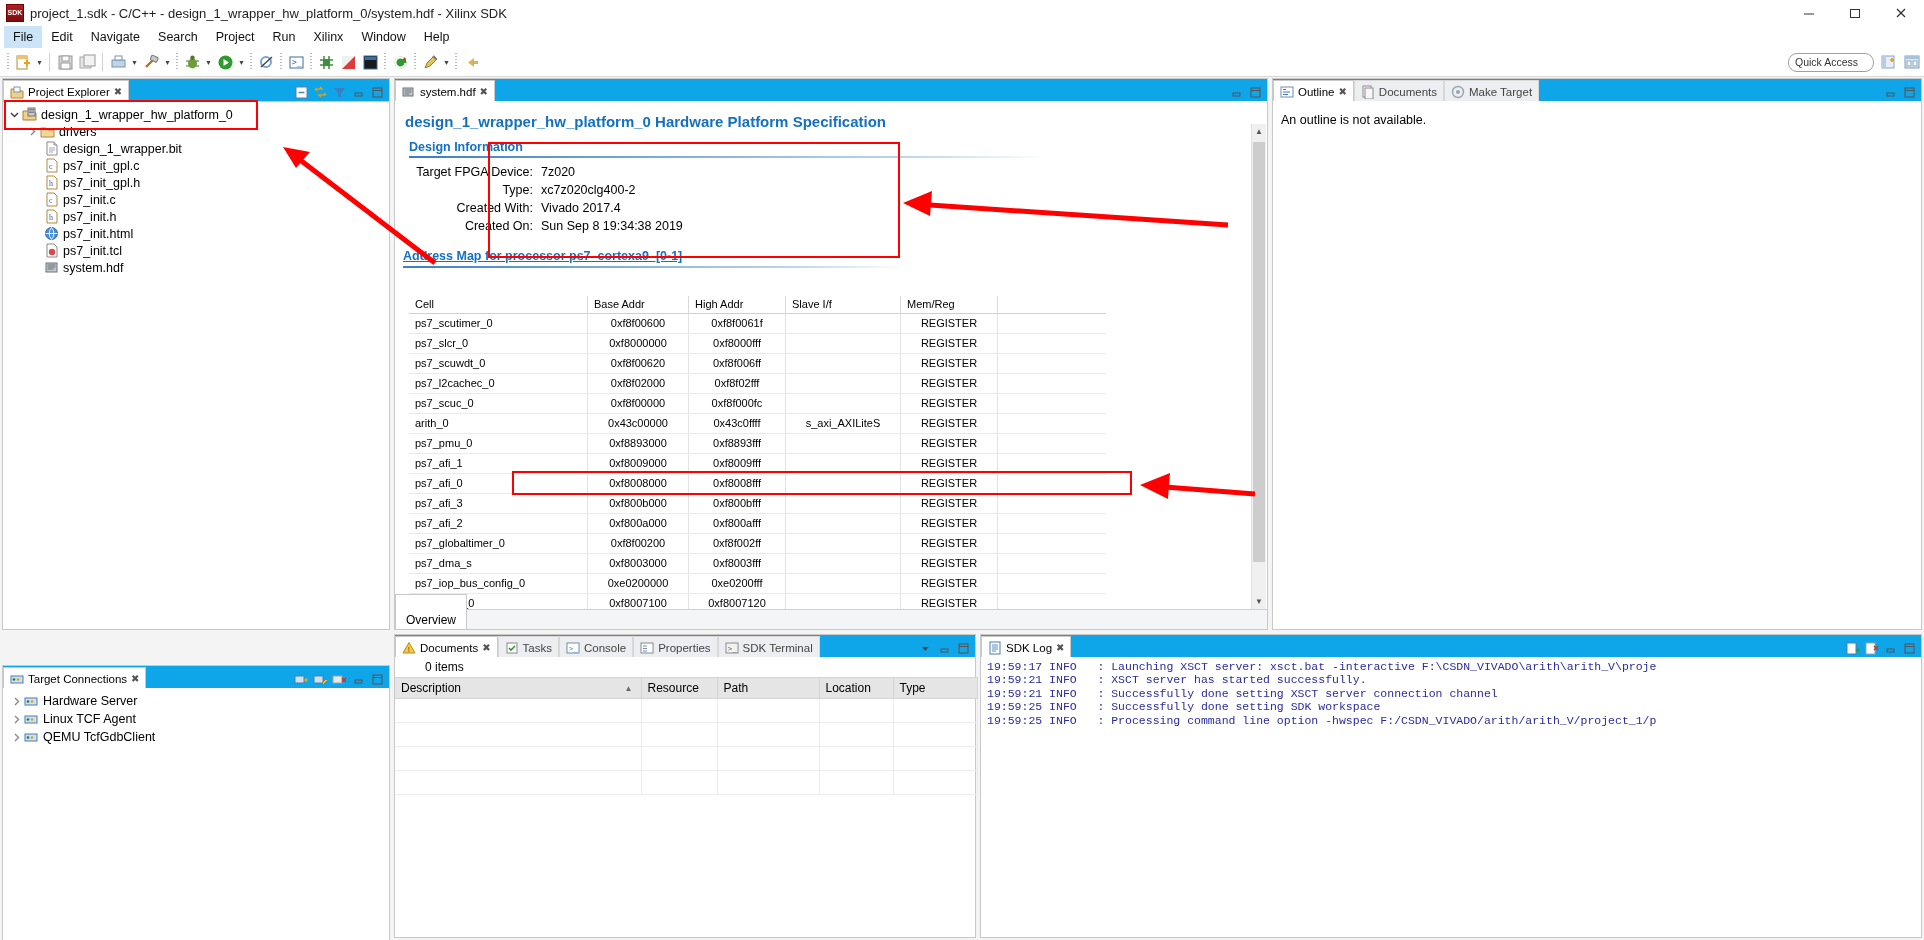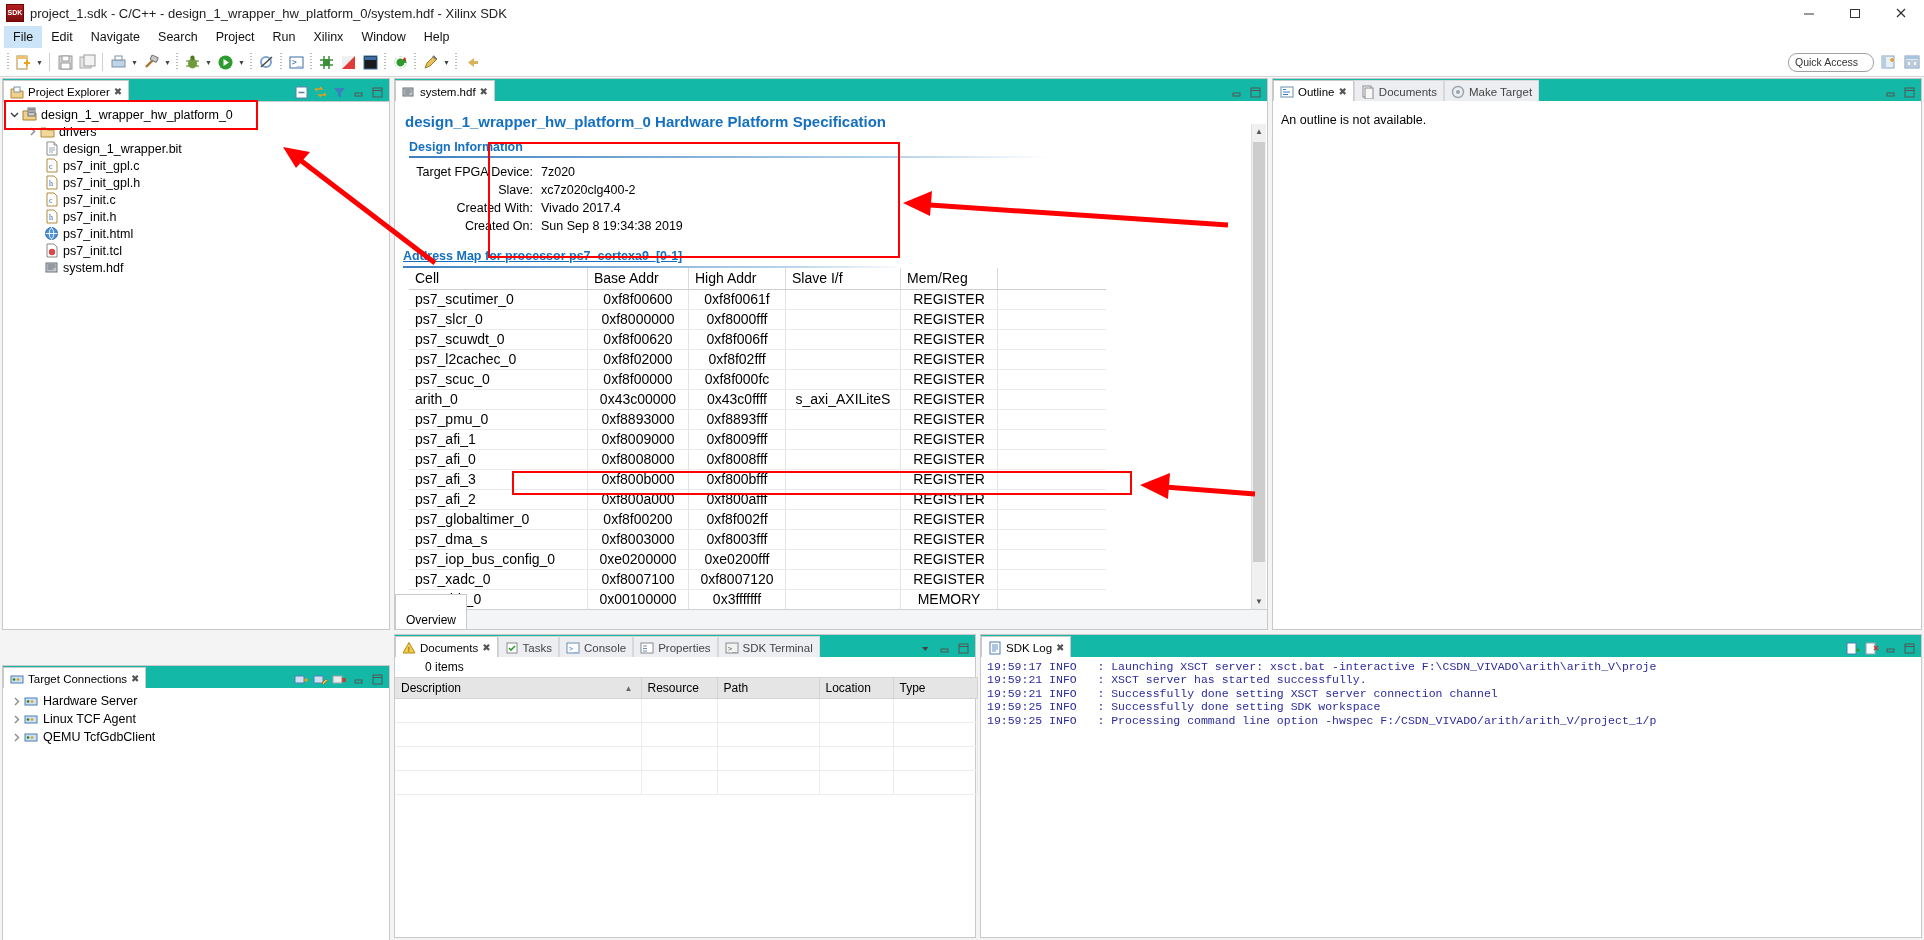--- a/index.html
+++ b/index.html
@@ -56,21 +56,21 @@
   }
   .qa-box{
     width:78px;height:17px;border:1px solid #a0a0a0;background:#fff;border-radius:9px;
     font-size:10.5px;color:#333;display:flex;align-items:center;padding-left:6px;
   }
   .persp-btn{width:20px;height:20px;display:flex;align-items:center;justify-content:center;}
 
   
   .panel{position:absolute;background:#fff;border:1px solid #c9c9c9;box-sizing:border-box;}
   .panel-tabs{
-    height:22px;background:#14b8a6;display:flex;align-items:flex-end;
+    height:22px;background:#0ea5e9;display:flex;align-items:flex-end;
     border-bottom:1px solid #c9c9c9;position:relative;
   }
   .ptab{
     height:21px;display:flex;align-items:center;gap:4px;padding:0 6px;
     font-size:11.5px;background:#fff;border:1px solid #c9c9c9;border-bottom:none;
     position:relative;top:1px;white-space:nowrap;
   }
   .ptab.inactive{background:#eceef1;color:#444;border-color:#d8d8d8;}
   .ptab .x{font-size:10px;color:#555;}
   .ptab-icon{width:14px;height:14px;flex:none;}
@@ -102,21 +102,21 @@
     background:linear-gradient(to right,#3a7fc1,#bdd6ec 78%,#ffffff);}
   .kv-row{display:flex;font-size:12.5px;line-height:17px;margin-top:1px;}
   .kv-key{width:130px;text-align:right;padding-right:8px;color:#000;}
   .kv-val{color:#000;}
 
   .addr-title{font-size:12.5px;font-weight:bold;color:#1570c0;padding-left:8px;margin-top:14px;
     text-decoration:underline;}
   .addr-rule{height:2px;width:505px;margin:3px 0 0 8px;
     background:linear-gradient(to right,#3a7fc1,#bdd6ec 78%,#ffffff);}
 
-  table.amap{border-collapse:collapse;margin:0 0 0 14px;font-size:14px;}
+  table.amap{border-collapse:collapse;margin:28px 0 0 14px;font-size:11px;}
   table.amap th{
     font-weight:normal;text-align:left;padding:2px 6px 3px 6px;
     border-right:1px solid #d9d9d9;border-bottom:1px solid #cfcfcf;
     background:#fff;color:#000;
   }
   table.amap td{
     padding:1px 6px 2px 6px;border-right:1px solid #e3e3e3;border-bottom:1px solid #eaeaea;
     color:#000;height:16px;
   }
   .c-cell{width:166px;}
@@ -537,21 +537,21 @@
 
       <div class="sec-box">
         <div class="sec-head">Design Information</div>
         <div class="sec-rule"></div>
         <div style="margin-top:6px;">
           <div class="kv-row">
             <div class="kv-key">Target FPGA Device:</div>
             <div class="kv-val">7z020</div>
           </div>
           <div class="kv-row">
-            <div class="kv-key">Slave:</div>
+            <div class="kv-key">Type:</div>
             <div class="kv-val">xc7z020clg400-2</div>
           </div>
           <div class="kv-row">
             <div class="kv-key">Created With:</div>
             <div class="kv-val">Vivado 2017.4</div>
           </div>
           <div class="kv-row">
             <div class="kv-key">Created On:</div>
             <div class="kv-val">Sun Sep  8 19:34:38 2019</div>
           </div>

